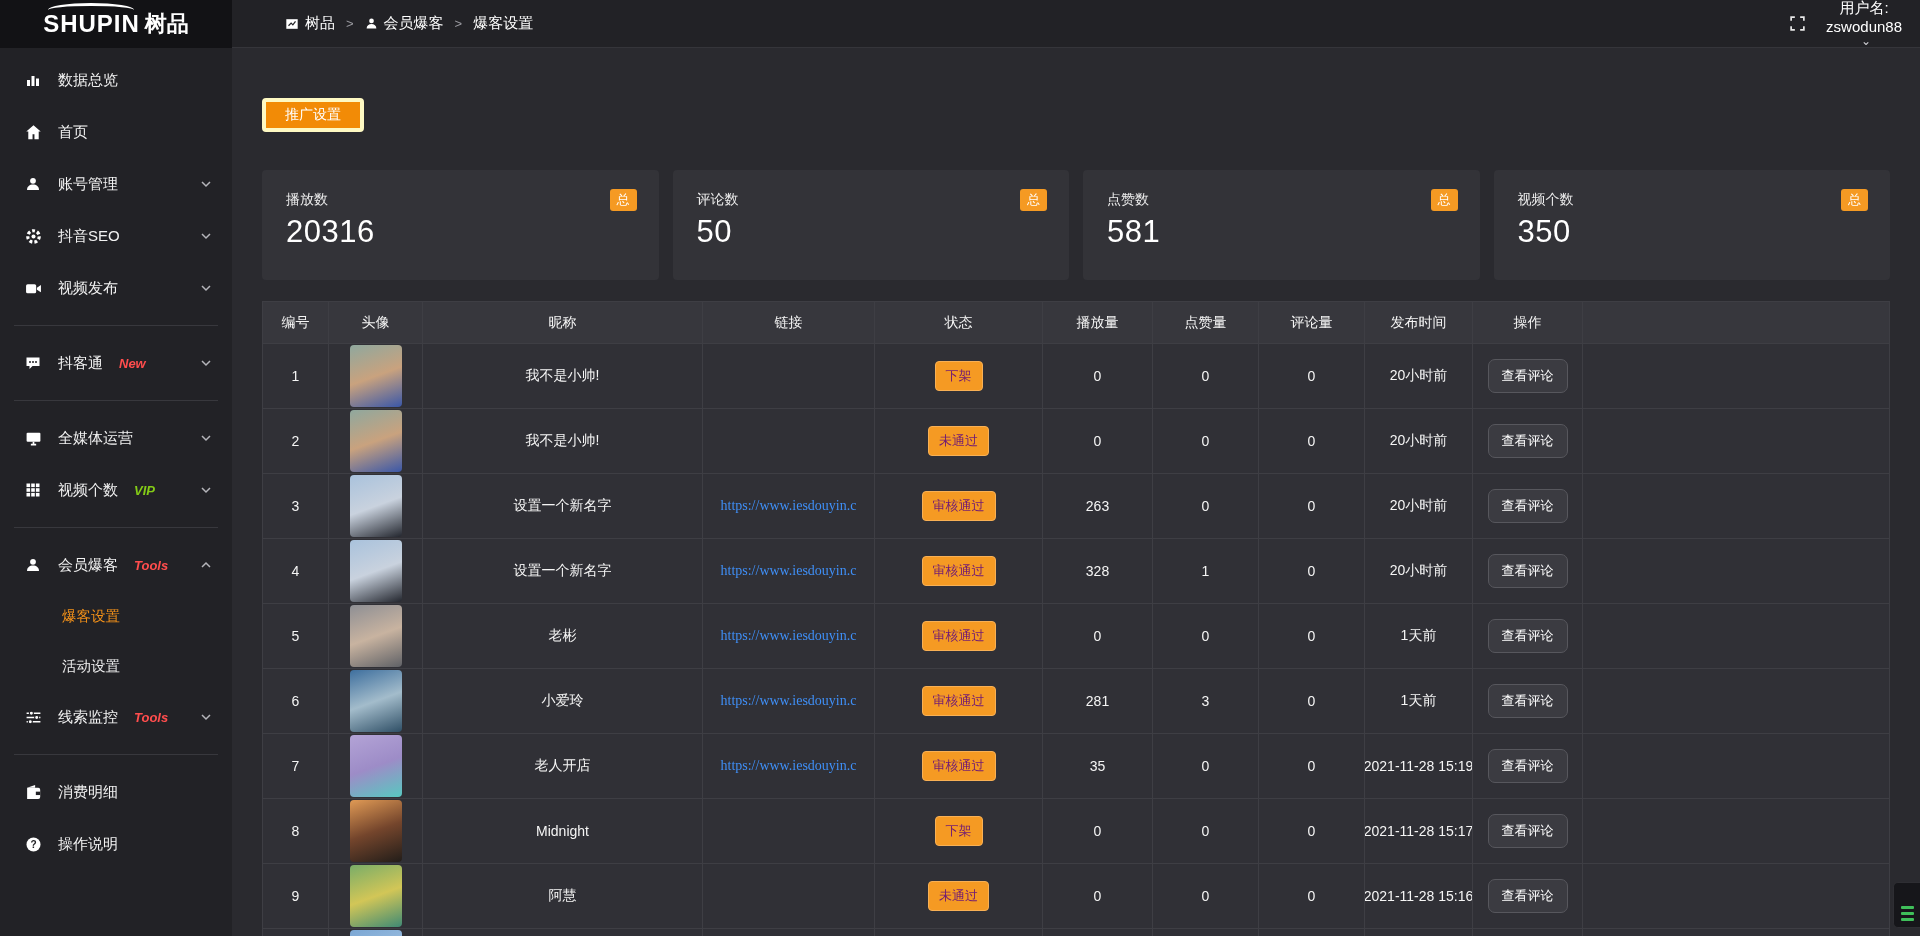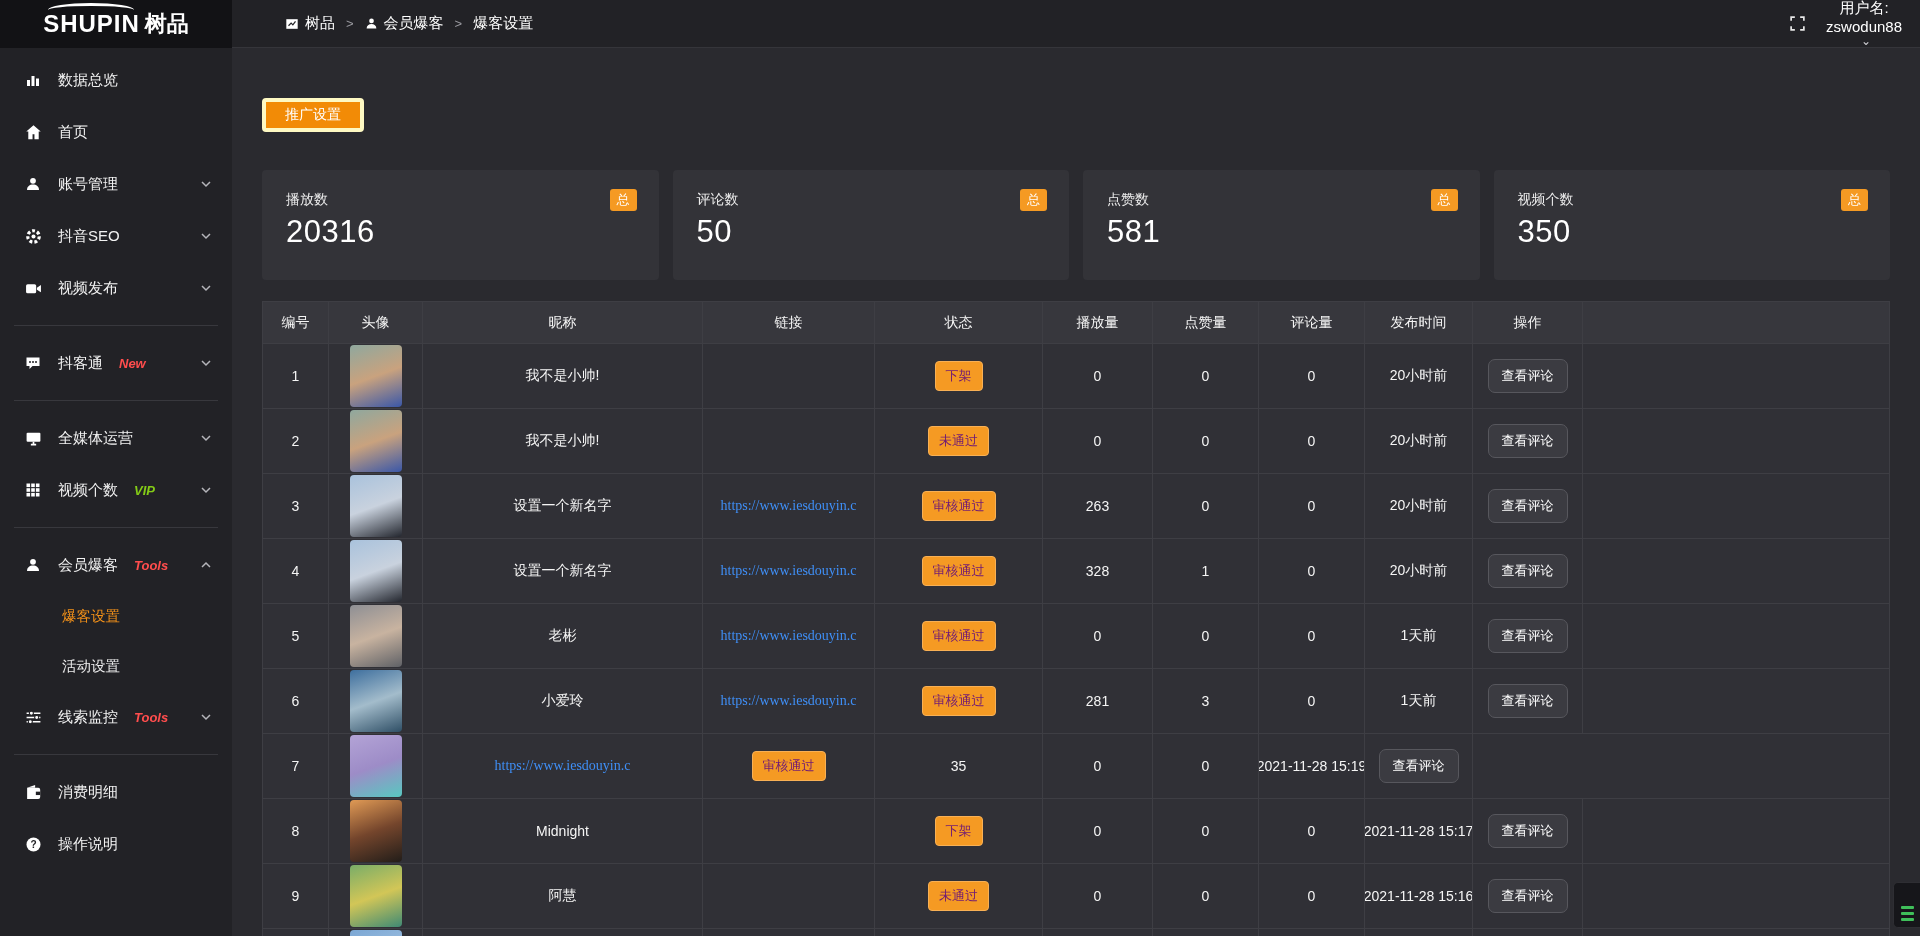--- a/index.html
+++ b/index.html
@@ -442,20 +442,21 @@
           <div class="tcell">
             <button class="view-btn">查看评论</button>
           </div>
           <div class="tcell"></div>
         </div>
         <div class="trow">
           <div class="tcell">7</div>
           <div class="tcell">
             <div class="avatar" style="background: linear-gradient(160deg, rgb(179, 163, 214) 0%, rgb(157, 140, 199) 50%, rgb(88, 200, 192) 100%);"></div>
           </div>
+          <div class="tcell">老人开店</div>
           <div class="tcell">
             <a href="#">https://www.iesdouyin.c</a>
           </div>
           <div class="tcell">
             <button class="status-badge">审核通过</button>
           </div>
           <div class="tcell">35</div>
           <div class="tcell">0</div>
           <div class="tcell">0</div>
           <div class="tcell">2021-11-28 15:19</div>

